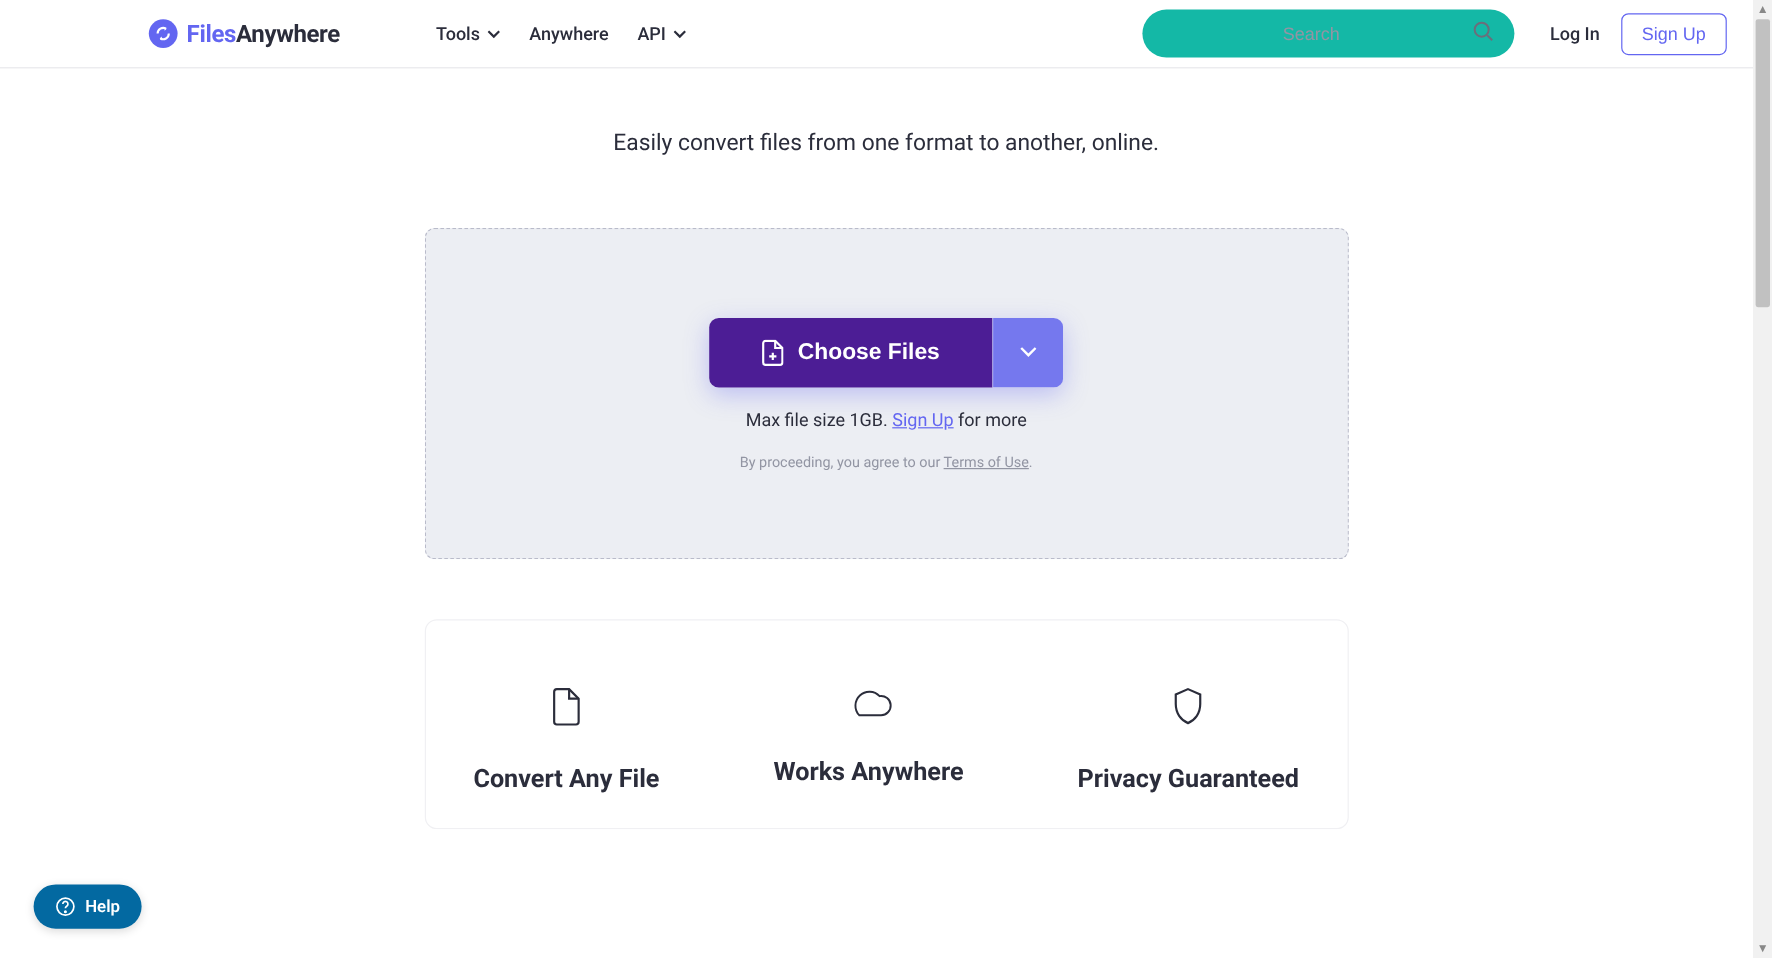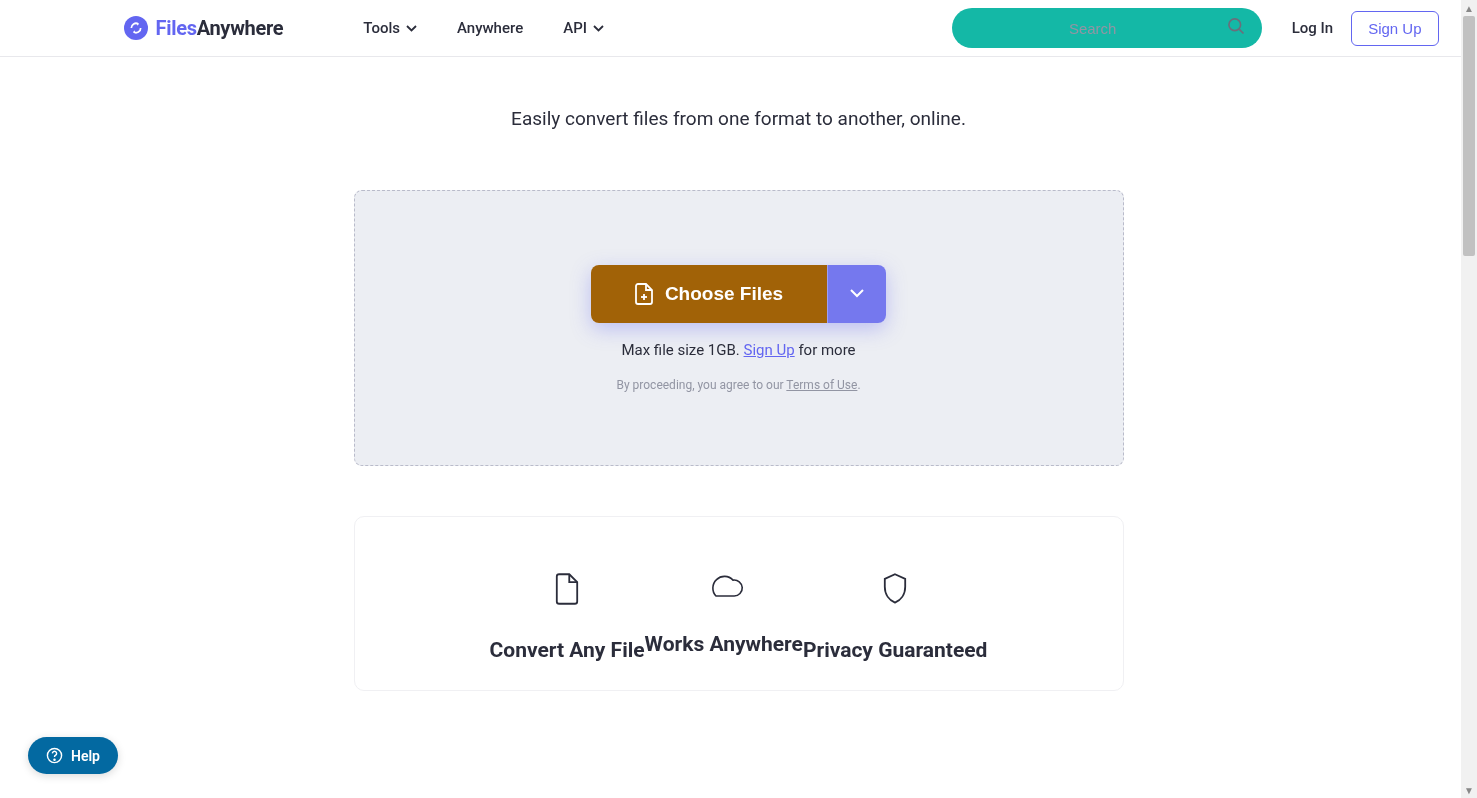--- a/index.html
+++ b/index.html
@@ -61,21 +61,21 @@
     .logo-text .free {
       color: #6366f1;
     }
     
     .logo-text .convert {
       color: #2b2d3b;
     }
     
     .nav {
       display: flex;
-      gap: 40px;
+      gap: 24px;
       margin-left: 80px;
     }
     
     .nav-item {
       display: flex;
       align-items: center;
       gap: 6px;
       color: #2b2d3b;
       font-size: 15px;
       font-weight: 500;
@@ -173,21 +173,21 @@
     }
     
     .choose-wrap {
       display: flex;
       margin-bottom: 18px;
       box-shadow: 0 6px 20px rgba(99, 102, 241, 0.35);
       border-radius: 8px;
     }
     
     .choose-btn {
-      background: #a16207;
+      background: #4c1d95;
       color: white;
       border: none;
       padding: 18px 44px;
       font-size: 19px;
       font-weight: 600;
       border-radius: 8px 0 0 8px;
       cursor: pointer;
       display: flex;
       align-items: center;
       gap: 12px;
@@ -228,21 +228,21 @@
     }
     
     .features {
       width: 770px;
       margin: 50px auto 0;
       background: white;
       border: 1px solid #f0f0f3;
       border-radius: 10px;
       padding: 55px 40px 28px;
       display: flex;
-      justify-content: center;
+      justify-content: space-between;
     }
     
     .feature {
       display: flex;
       flex-direction: column;
       align-items: center;
       gap: 28px;
     }
     
     .feature-icon {

